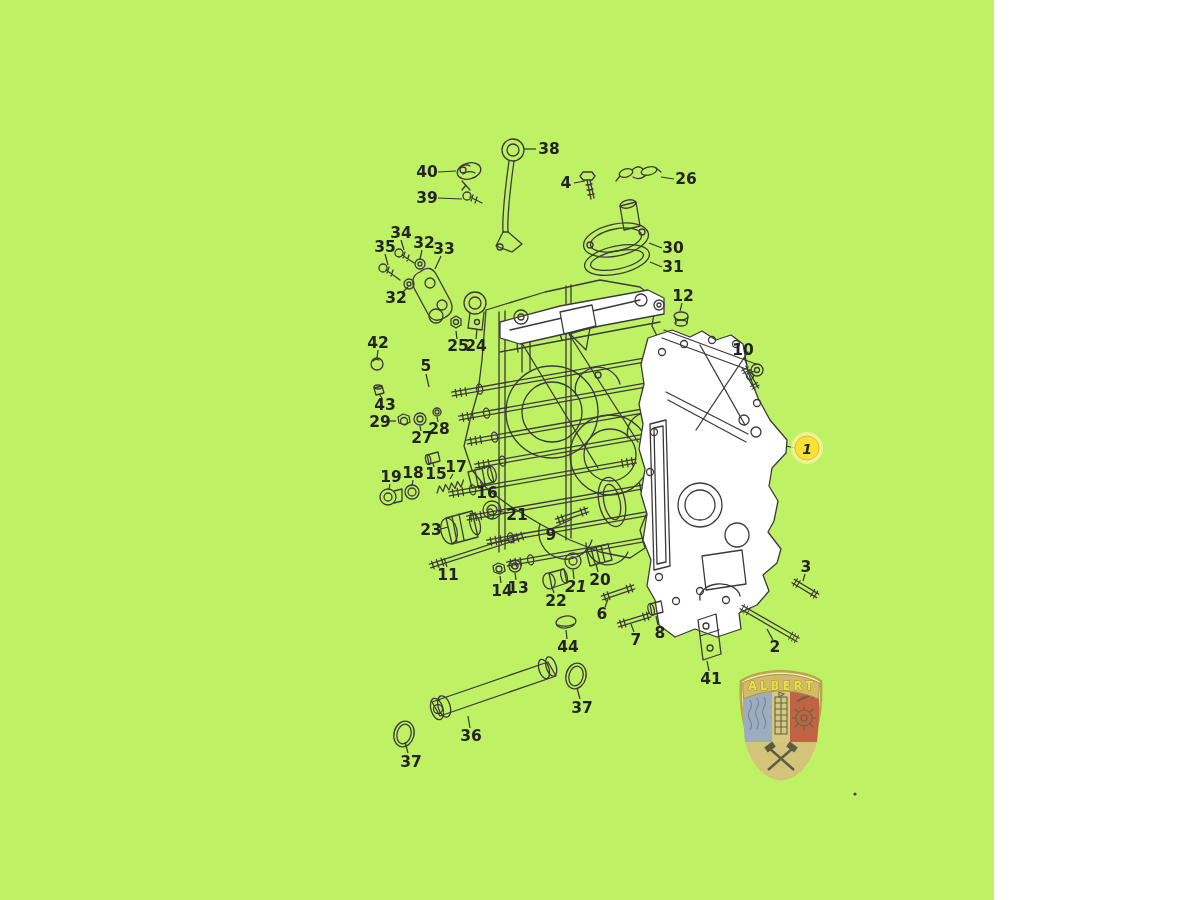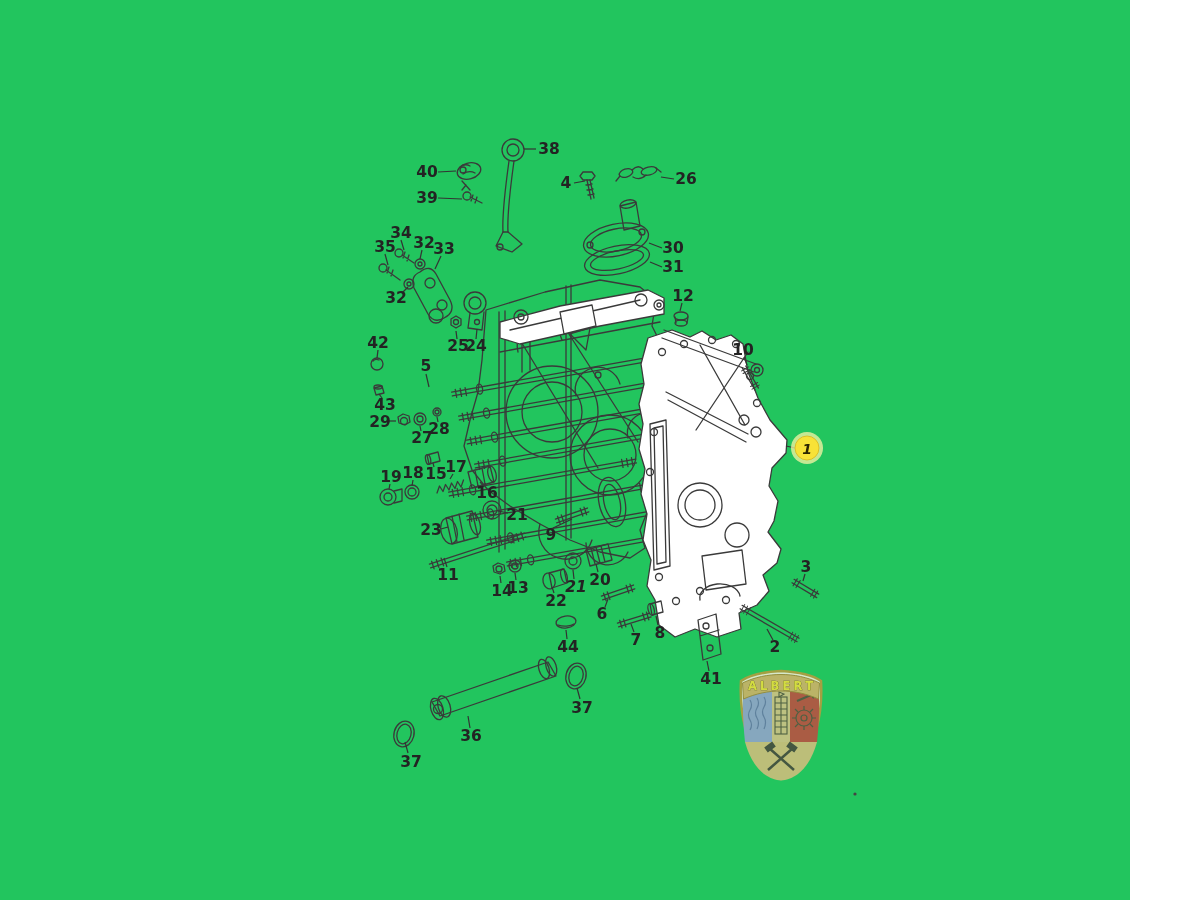--- a/index.html
+++ b/index.html
@@ -1,16 +1,16 @@
 <!DOCTYPE html>
 <html><head>
 <meta charset="utf-8">
 <style>
   html,body { margin:0; padding:0; background:#ffffff; }
-  .page { position:relative; width:1130px; height:900px; background:#22c55e; overflow:hidden;
+  .page { position:relative; width:994px; height:900px; background:#bef264; overflow:hidden;
           font-family:"DejaVu Sans", sans-serif; }
   svg { position:absolute; left:0; top:0; }
   .art { stroke:#3a3a3a; stroke-width:1.3; fill:none; stroke-linejoin:round; stroke-linecap:round; }
   .art .white { fill:#ffffff; }
   .part-label { font-family:"DejaVu Sans", sans-serif; font-weight:bold; font-size:15.5px; fill:#232323; }
   .part-label.italic { font-style:italic; }
   .callout-num { font-family:"DejaVu Sans", sans-serif; font-weight:bold; font-style:italic; font-size:14px; fill:#2a2400; }
   .crest-banner-text { font-family:"DejaVu Sans", sans-serif; font-weight:bold; font-size:11.5px;
                        letter-spacing:1px; paint-order:stroke; }
 </style>

